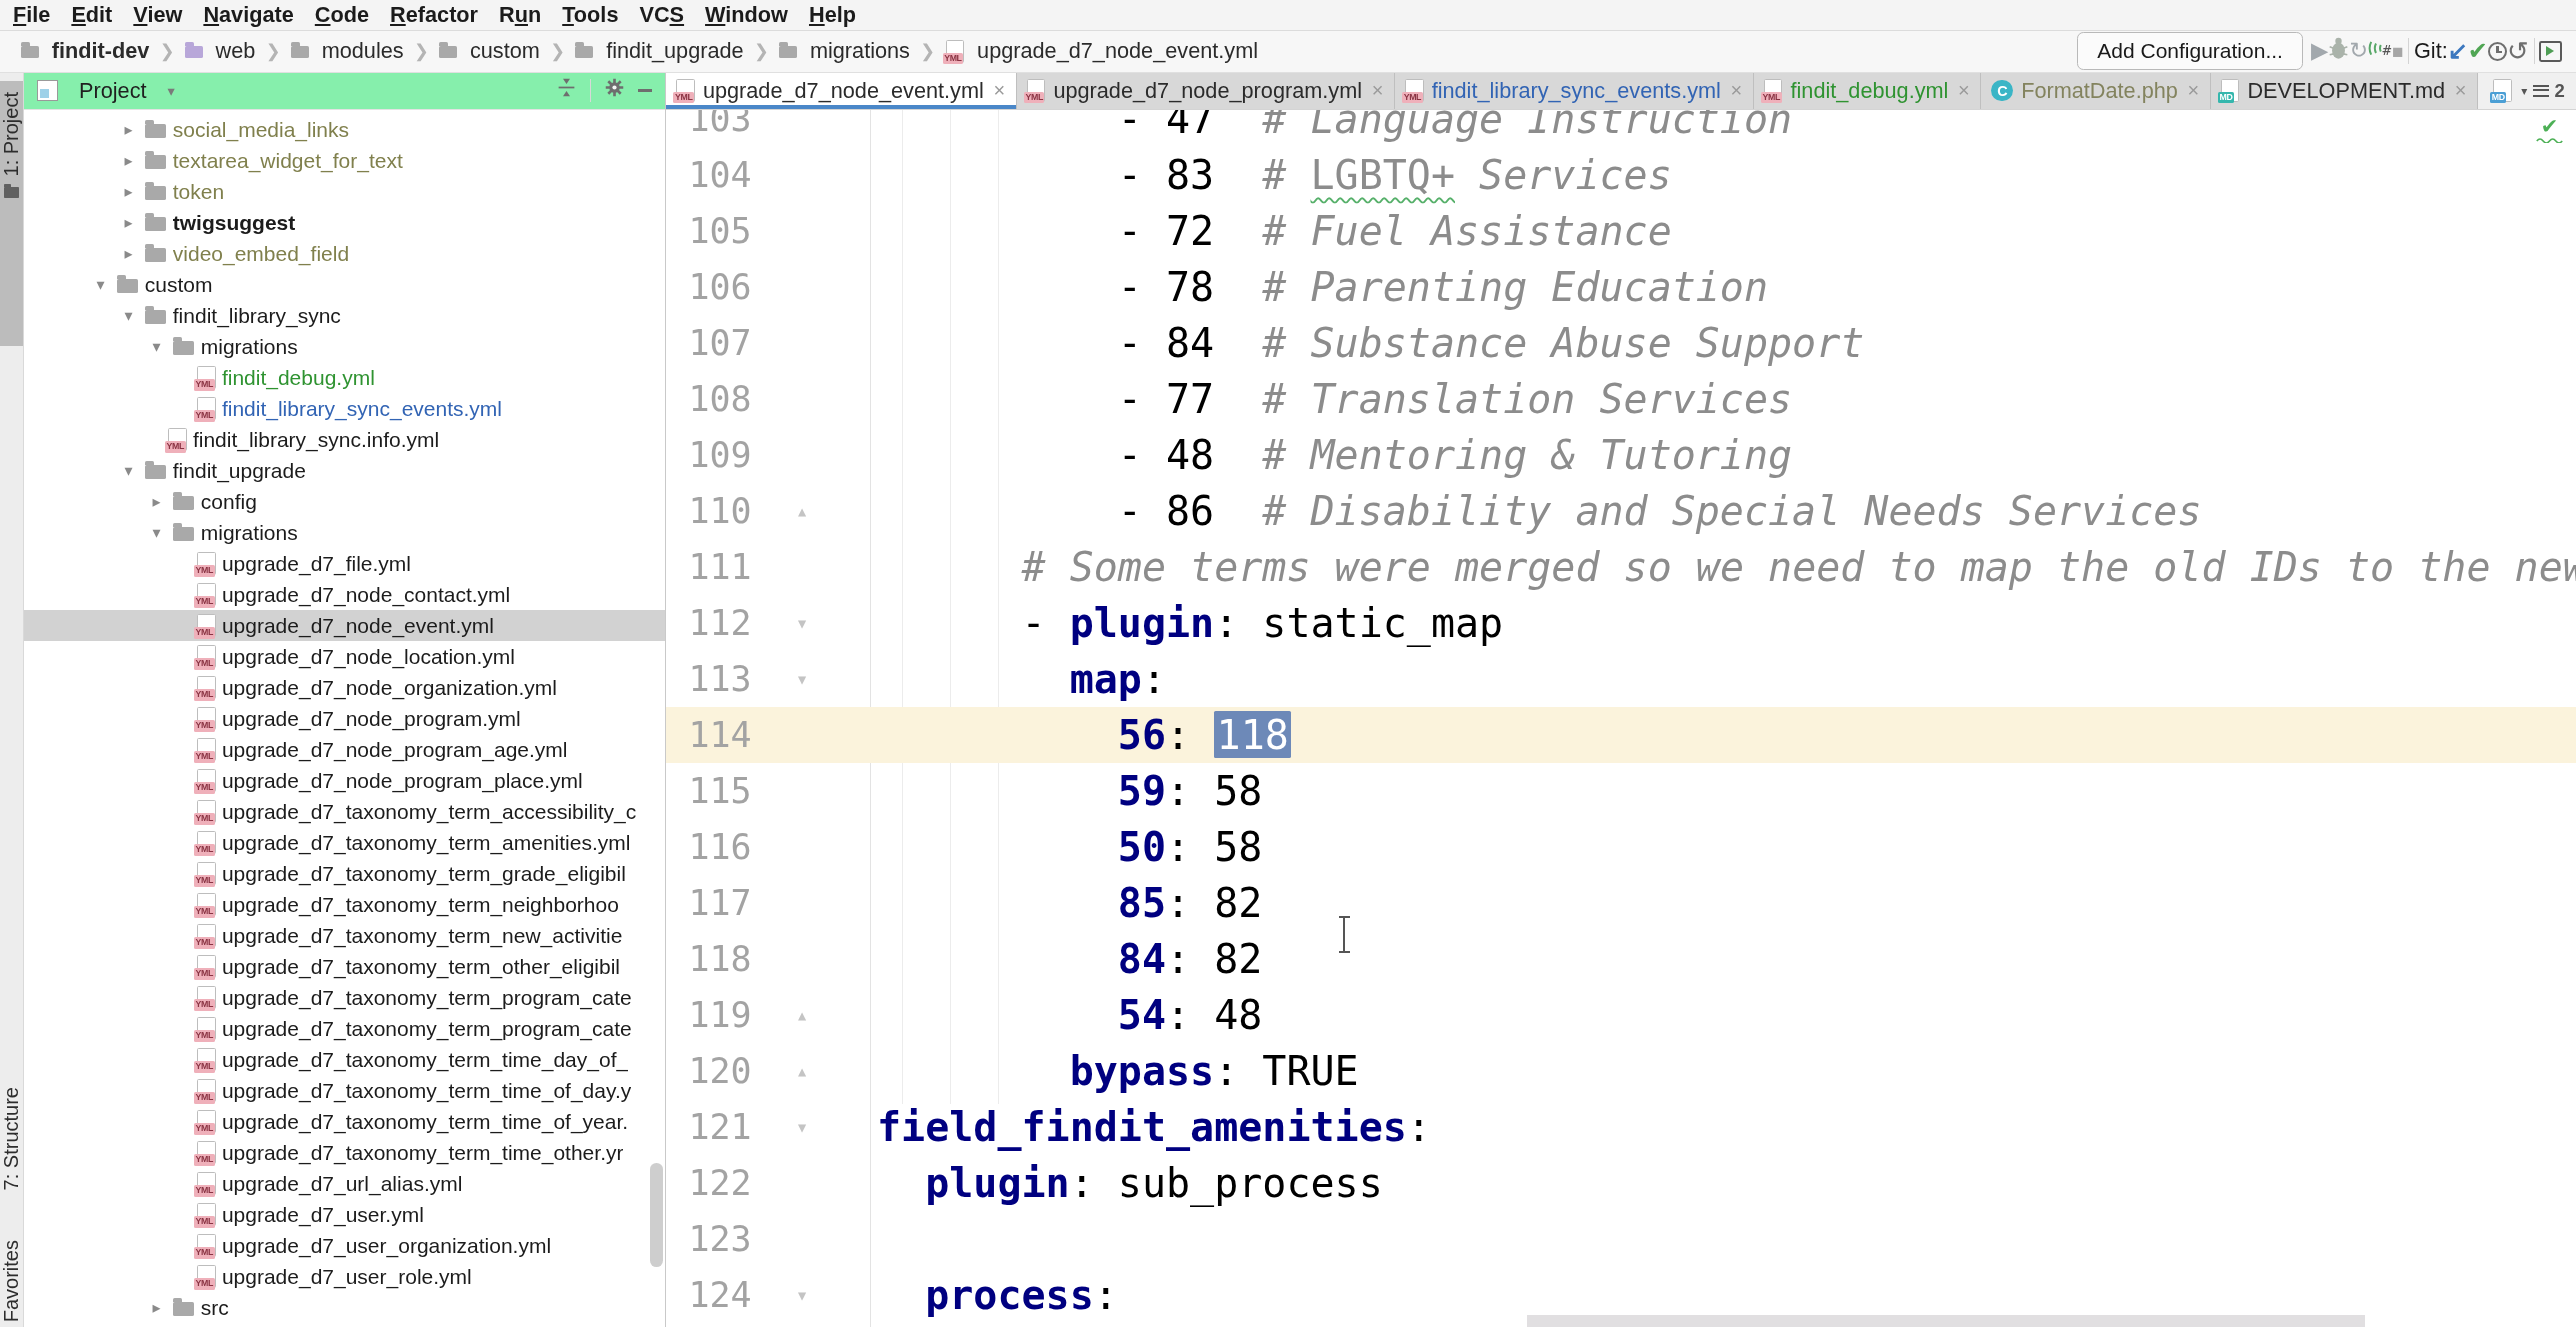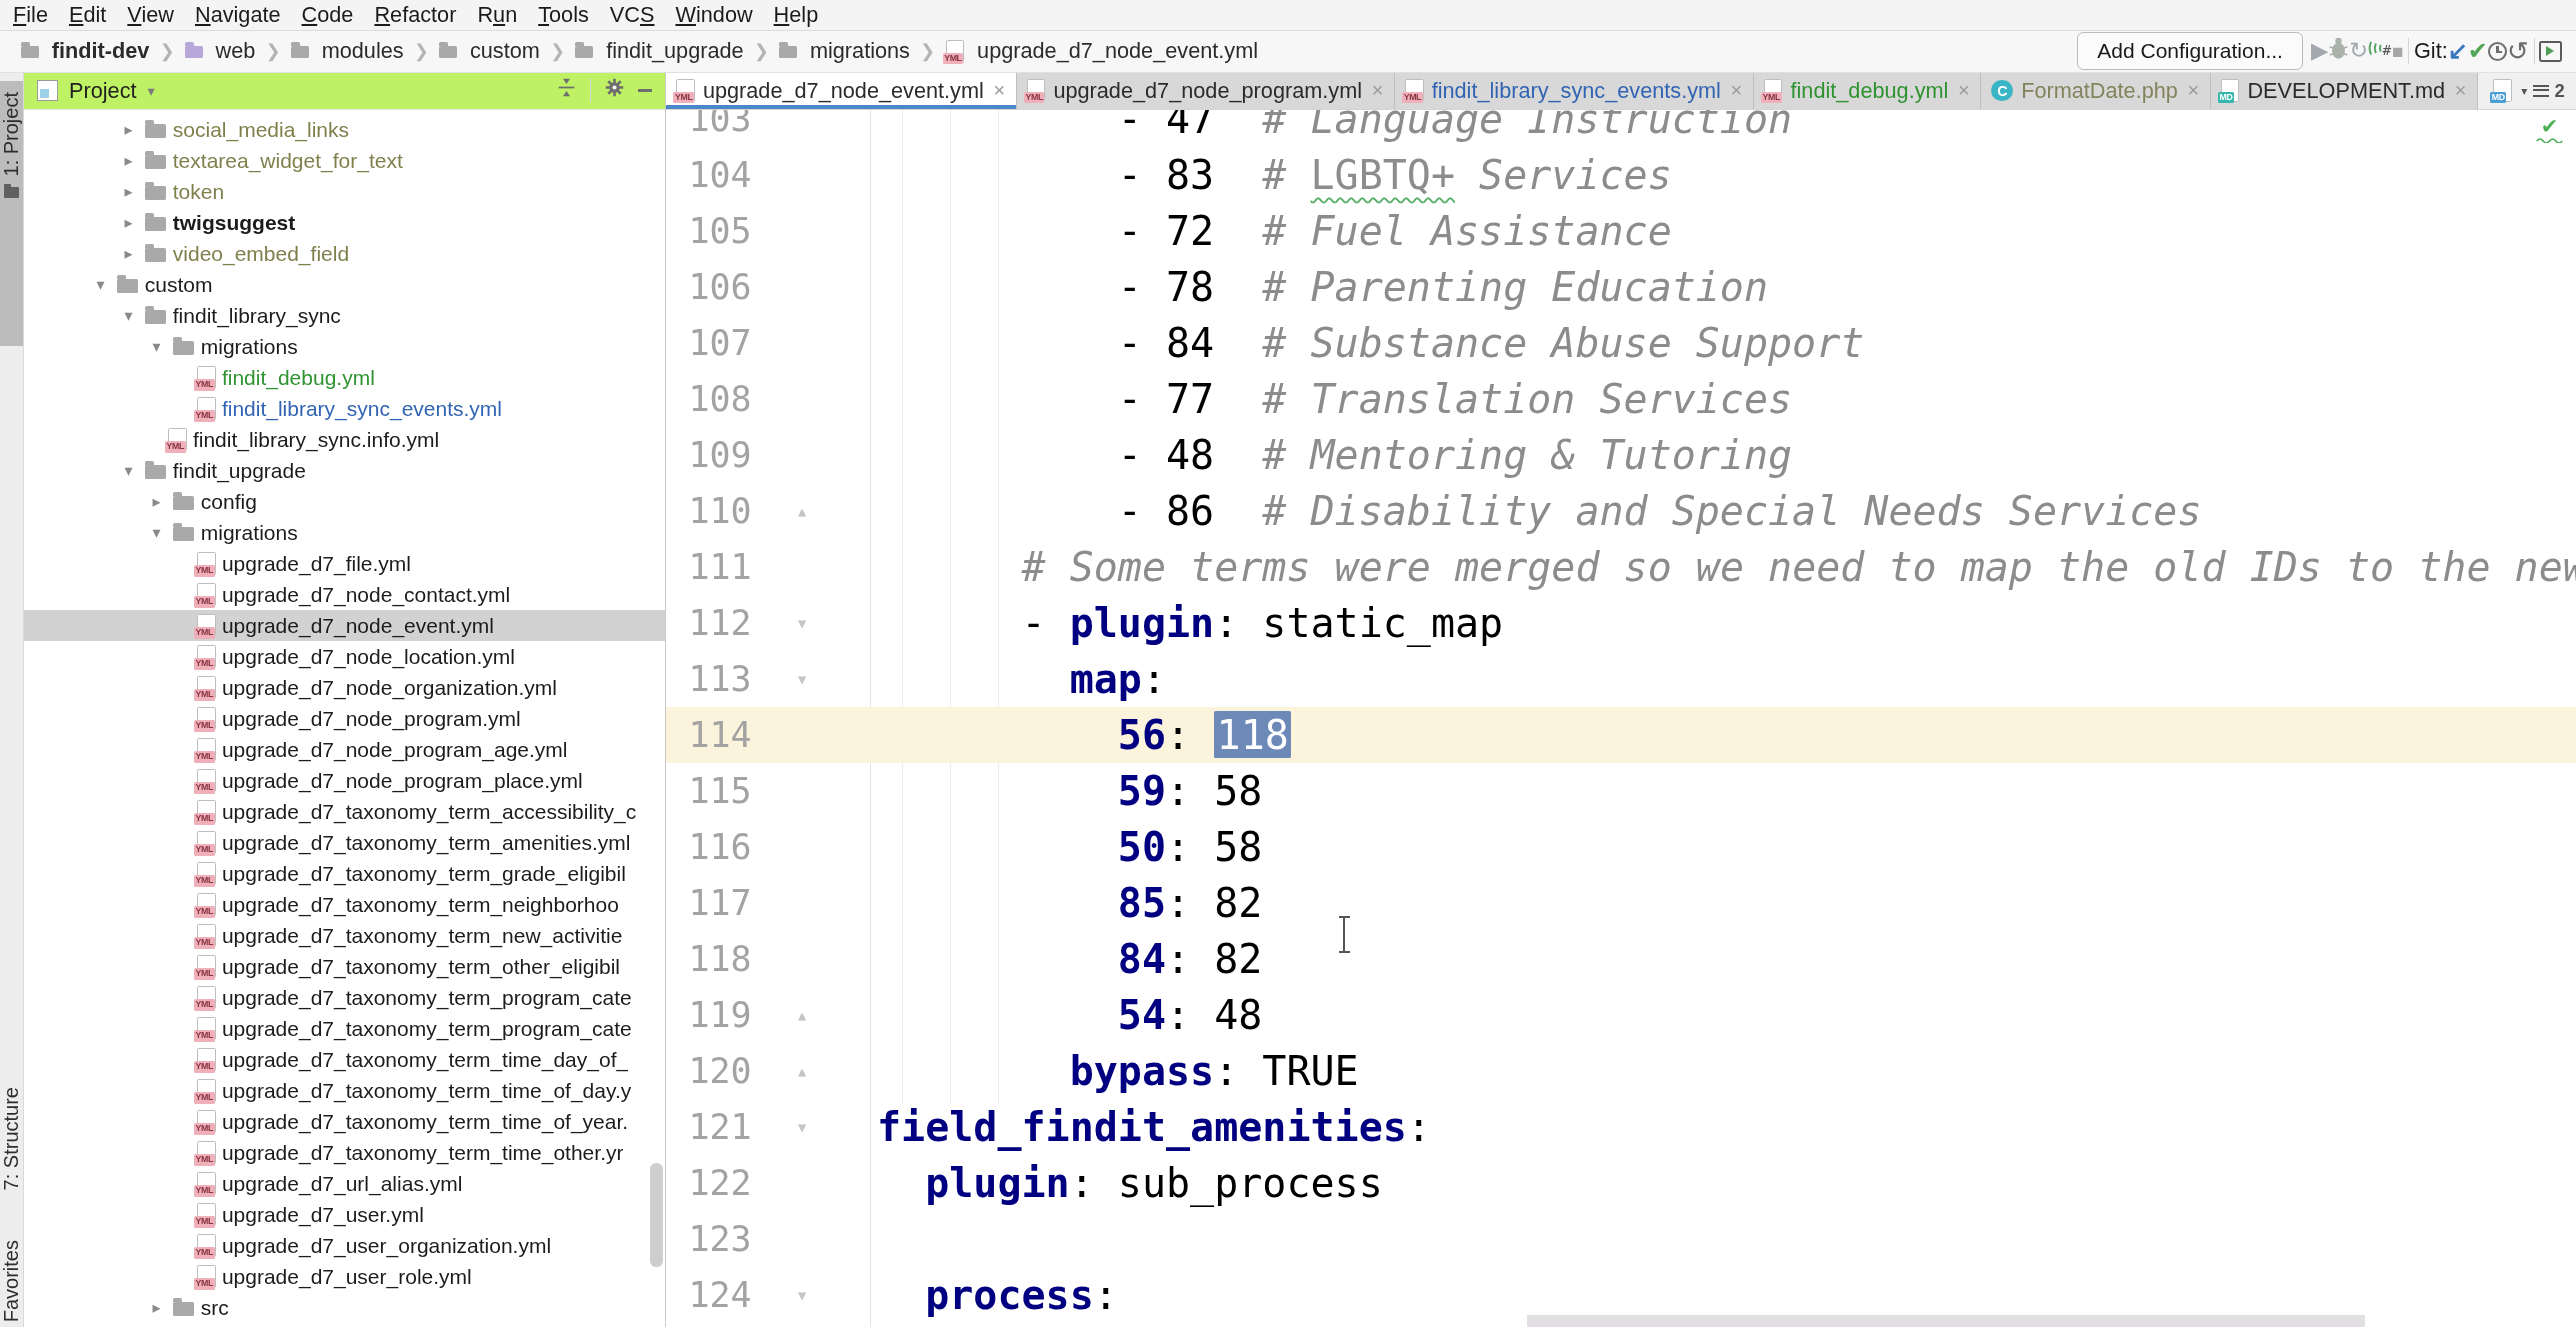--- a/index.html
+++ b/index.html
@@ -2,21 +2,21 @@
 <html style="font-size:13px"><head>
 <meta charset="utf-8">
 <style>
   * { margin:0; padding:0; box-sizing:border-box; }
   html,body { width:2576px; height:1327px; overflow:hidden;
     font-family:"Liberation Sans", sans-serif; background:#f2f2f2; }
 
   
   .menubar { height:30.5px; display:flex; align-items:center; gap:21px;
     padding:0 13px; background:#f4f4f4; border-bottom:0.8px solid #dcdcdc;
-    font-size:21.7px; color:#1b1b1b; }
+    font-size:21.7px; color:#1b1b1b;font-weight:bold; }
   .menu-item { cursor:default; white-space:nowrap; }
   .menu-item u { text-decoration:underline; }
 
   
   .toolbar { height:42px; display:flex; align-items:center;
     padding:0 14.4px 0 21px; background:#f7f7f7; border-bottom:0.8px solid #e0e0e0;
     font-size:21.7px; color:#2b2b2b; }
   .crumbs { display:flex; align-items:center; gap:4.8px; min-width:0; overflow:hidden; }
   .crumb { display:flex; align-items:center; gap:13px; white-space:nowrap; }
   .crumb.bold { font-weight:bold; }
@@ -52,22 +52,22 @@
     font-size:20px; color:#2d2d2d; white-space:nowrap; }
   .ic-sfolder { width:14.4px; height:10.4px; background:#606060; border-radius:0.8px; position:relative; }
   .ic-sfolder::before { content:""; position:absolute; top:-3.2px; left:0; width:6.4px; height:3.2px;
     background:#606060; border-radius:0.8px 0.8px 0 0; }
   .ic-grid { width:5.6px; height:5.6px; background:#606060;
     box-shadow:8px 0 0 #606060, 0 8px 0 #606060, 8px 8px 0 #606060; margin-bottom:8px; }
 
   
   .panel { width:642px; flex:none; background:#ffffff; border-right:0.8px solid #c9c9c9;
     display:flex; flex-direction:column; }
-  .phead { height:37px; flex:none; display:flex; align-items:center; gap:11px;
-    padding:0 13px; background:#bef264; border-bottom:0.8px solid #e3e3e3; font-size:21.7px; color:#1f1f1f; }
+  .phead { height:37px; flex:none; display:flex; align-items:center; gap:21px;
+    padding:0 13px; background:#86efac; border-bottom:0.8px solid #e3e3e3; font-size:21.7px; color:#1f1f1f; }
   .ic-pv { width:21px; height:21px; border:1.6px solid #9a9a9a; background:#fff; position:relative; }
   .ic-pv::before { content:""; position:absolute; left:1.6px; bottom:1.6px; width:9.6px; height:9.6px; background:#9ed1e8; }
   .phead .caret { color:#7a7a7a; font-size:14.4px; }
   .phead-right { margin-left:auto; display:flex; align-items:center; gap:13px; }
   .ph-sep { width:0.8px; height:22.5px; background:#d8d8d8; }
   .ic-min { width:14.4px; height:2.4px; background:#6e6e6e; }
 
   .tree { flex:1; position:relative; overflow:hidden; padding-top:4.8px;
     font-size:21px; color:#1c1c1c; background:#fff; }
   .row { height:31px; display:flex; align-items:center; gap:6.4px;

